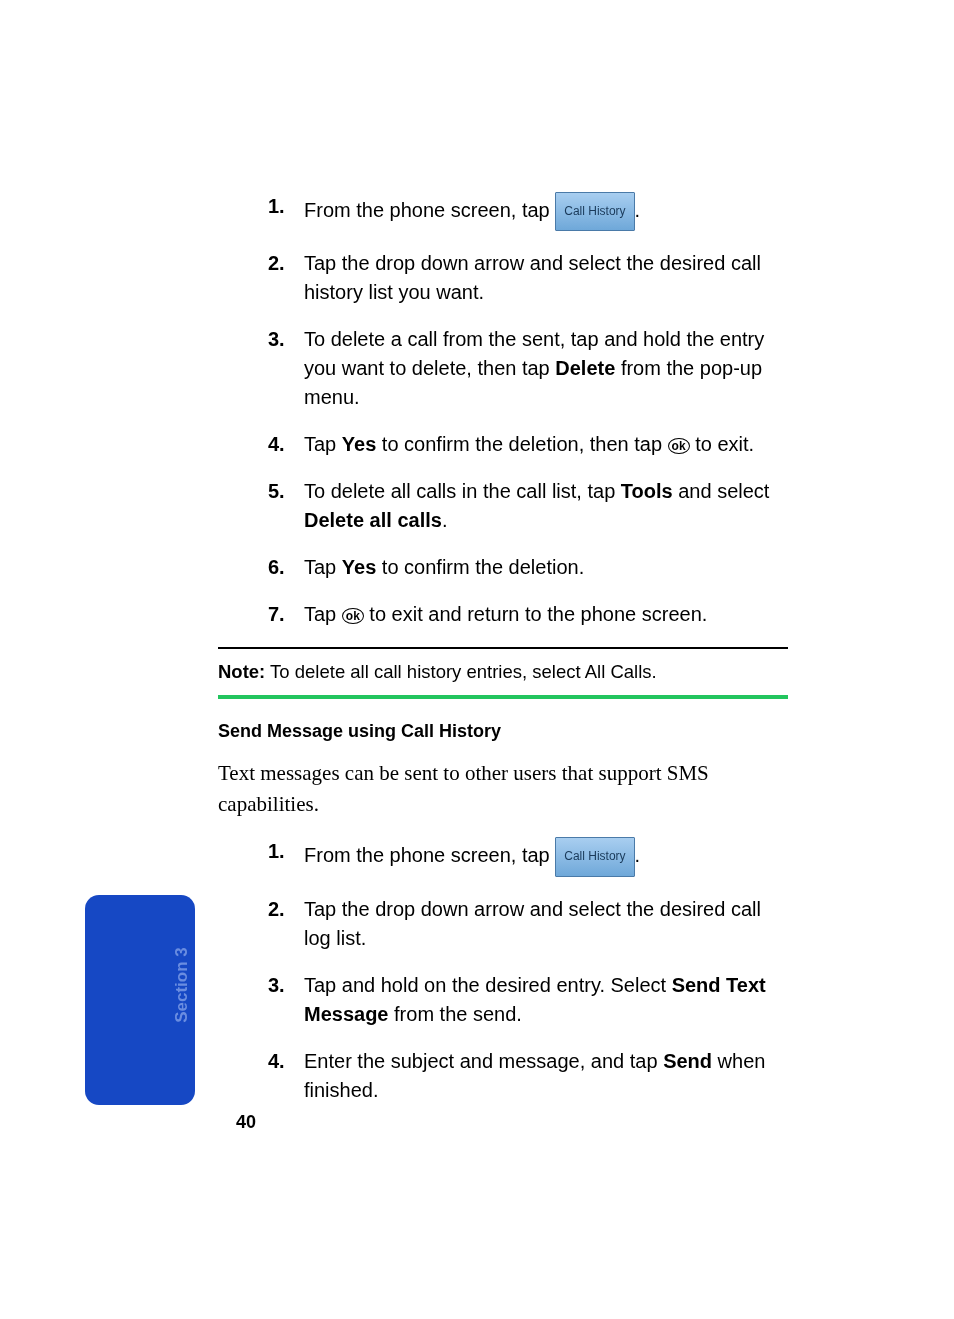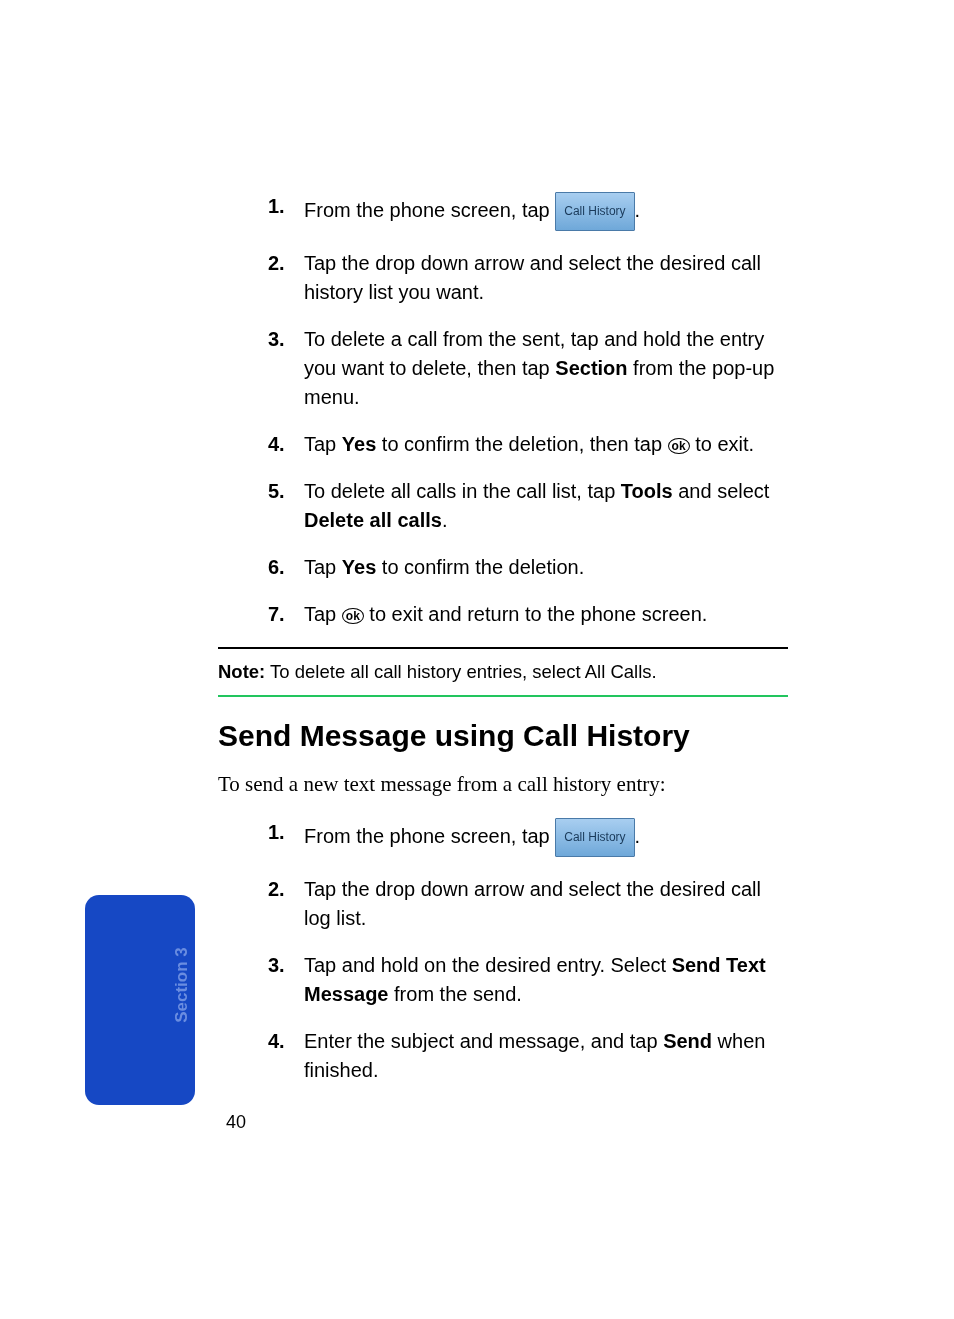--- a/index.html
+++ b/index.html
@@ -54,29 +54,29 @@
       font-size: 12px;
       font-weight: bold;
       width: 22px;
       height: 16px;
       line-height: 14px;
       text-align: center;
       vertical-align: middle;
     }
     .note-block {
       border-top: 2px solid #000;
-      border-bottom: 2px solid #22c55e;
+      border-bottom: 4px solid #22c55e;
       padding: 10px 0;
       margin: 18px 0 22px 0;
       font-size: 18.5px;
       line-height: 1.4;
     }
     .note-label { font-weight: bold; }
     .heading {
-      font-size: 30px;
+      font-size: 18px;
       font-weight: bold;
       margin-bottom: 16px;
       margin-top: 0;
     }
     .body-text {
       font-family: Georgia, 'Times New Roman', serif;
       font-size: 21px;
       line-height: 1.45;
       margin-bottom: 18px;
     }
@@ -95,23 +95,23 @@
       top: 80px;
       transform: rotate(-90deg);
       transform-origin: center;
       color: #6a8de0;
       font-weight: bold;
       font-size: 17px;
       white-space: nowrap;
     }
     .page-num {
       position: absolute;
-      left: 226px;
+      left: 236px;
       top: 1112px;
-      font-weight: normal;
+      font-weight: bold;
       font-size: 18px;
     }
   </style>
 </head>
 <body>
 
 <div class="section-tab">
   <div class="section-tab-text">Section 3</div>
 </div>
 
@@ -126,21 +126,21 @@
         <span>From the phone screen, tap </span><span class="button-icon">Call History</span><span>.</span>
       </span>
     </li>
     <li class="step-item">
       <span class="step-num">2.</span>
       <span class="step-text">Tap the drop down arrow and select the desired call history list you want.</span>
     </li>
     <li class="step-item">
       <span class="step-num">3.</span>
       <span class="step-text">
-        <span>To delete a call from the sent, tap and hold the entry you want to delete, then tap </span><span class="bold">Section</span><span> from the pop-up menu.</span>
+        <span>To delete a call from the sent, tap and hold the entry you want to delete, then tap </span><span class="bold">Delete</span><span> from the pop-up menu.</span>
       </span>
     </li>
     <li class="step-item">
       <span class="step-num">4.</span>
       <span class="step-text">
         <span>Tap </span><span class="bold">Yes</span><span> to confirm the deletion, then tap </span><span class="ok-icon">ok</span><span> to exit.</span>
       </span>
     </li>
     <li class="step-item">
       <span class="step-num">5.</span>
@@ -161,23 +161,23 @@
       </span>
     </li>
   </ol>
 
   <div class="note-block">
     <span class="note-label">Note:</span><span> To delete all call history entries, select All Calls.</span>
   </div>
 
   <div class="heading">Send Message using Call History</div>
 
-
-
-  <div class="body-text">To send a new text message from a call history entry:</div>
+  <div class="body-text">Text messages can be sent to other users that support SMS capabilities.</div>
+
+
 
   <ol class="step-list">
     <li class="step-item">
       <span class="step-num">1.</span>
       <span class="step-text">
         <span>From the phone screen, tap </span><span class="button-icon">Call History</span><span>.</span>
       </span>
     </li>
     <li class="step-item">
       <span class="step-num">2.</span>

